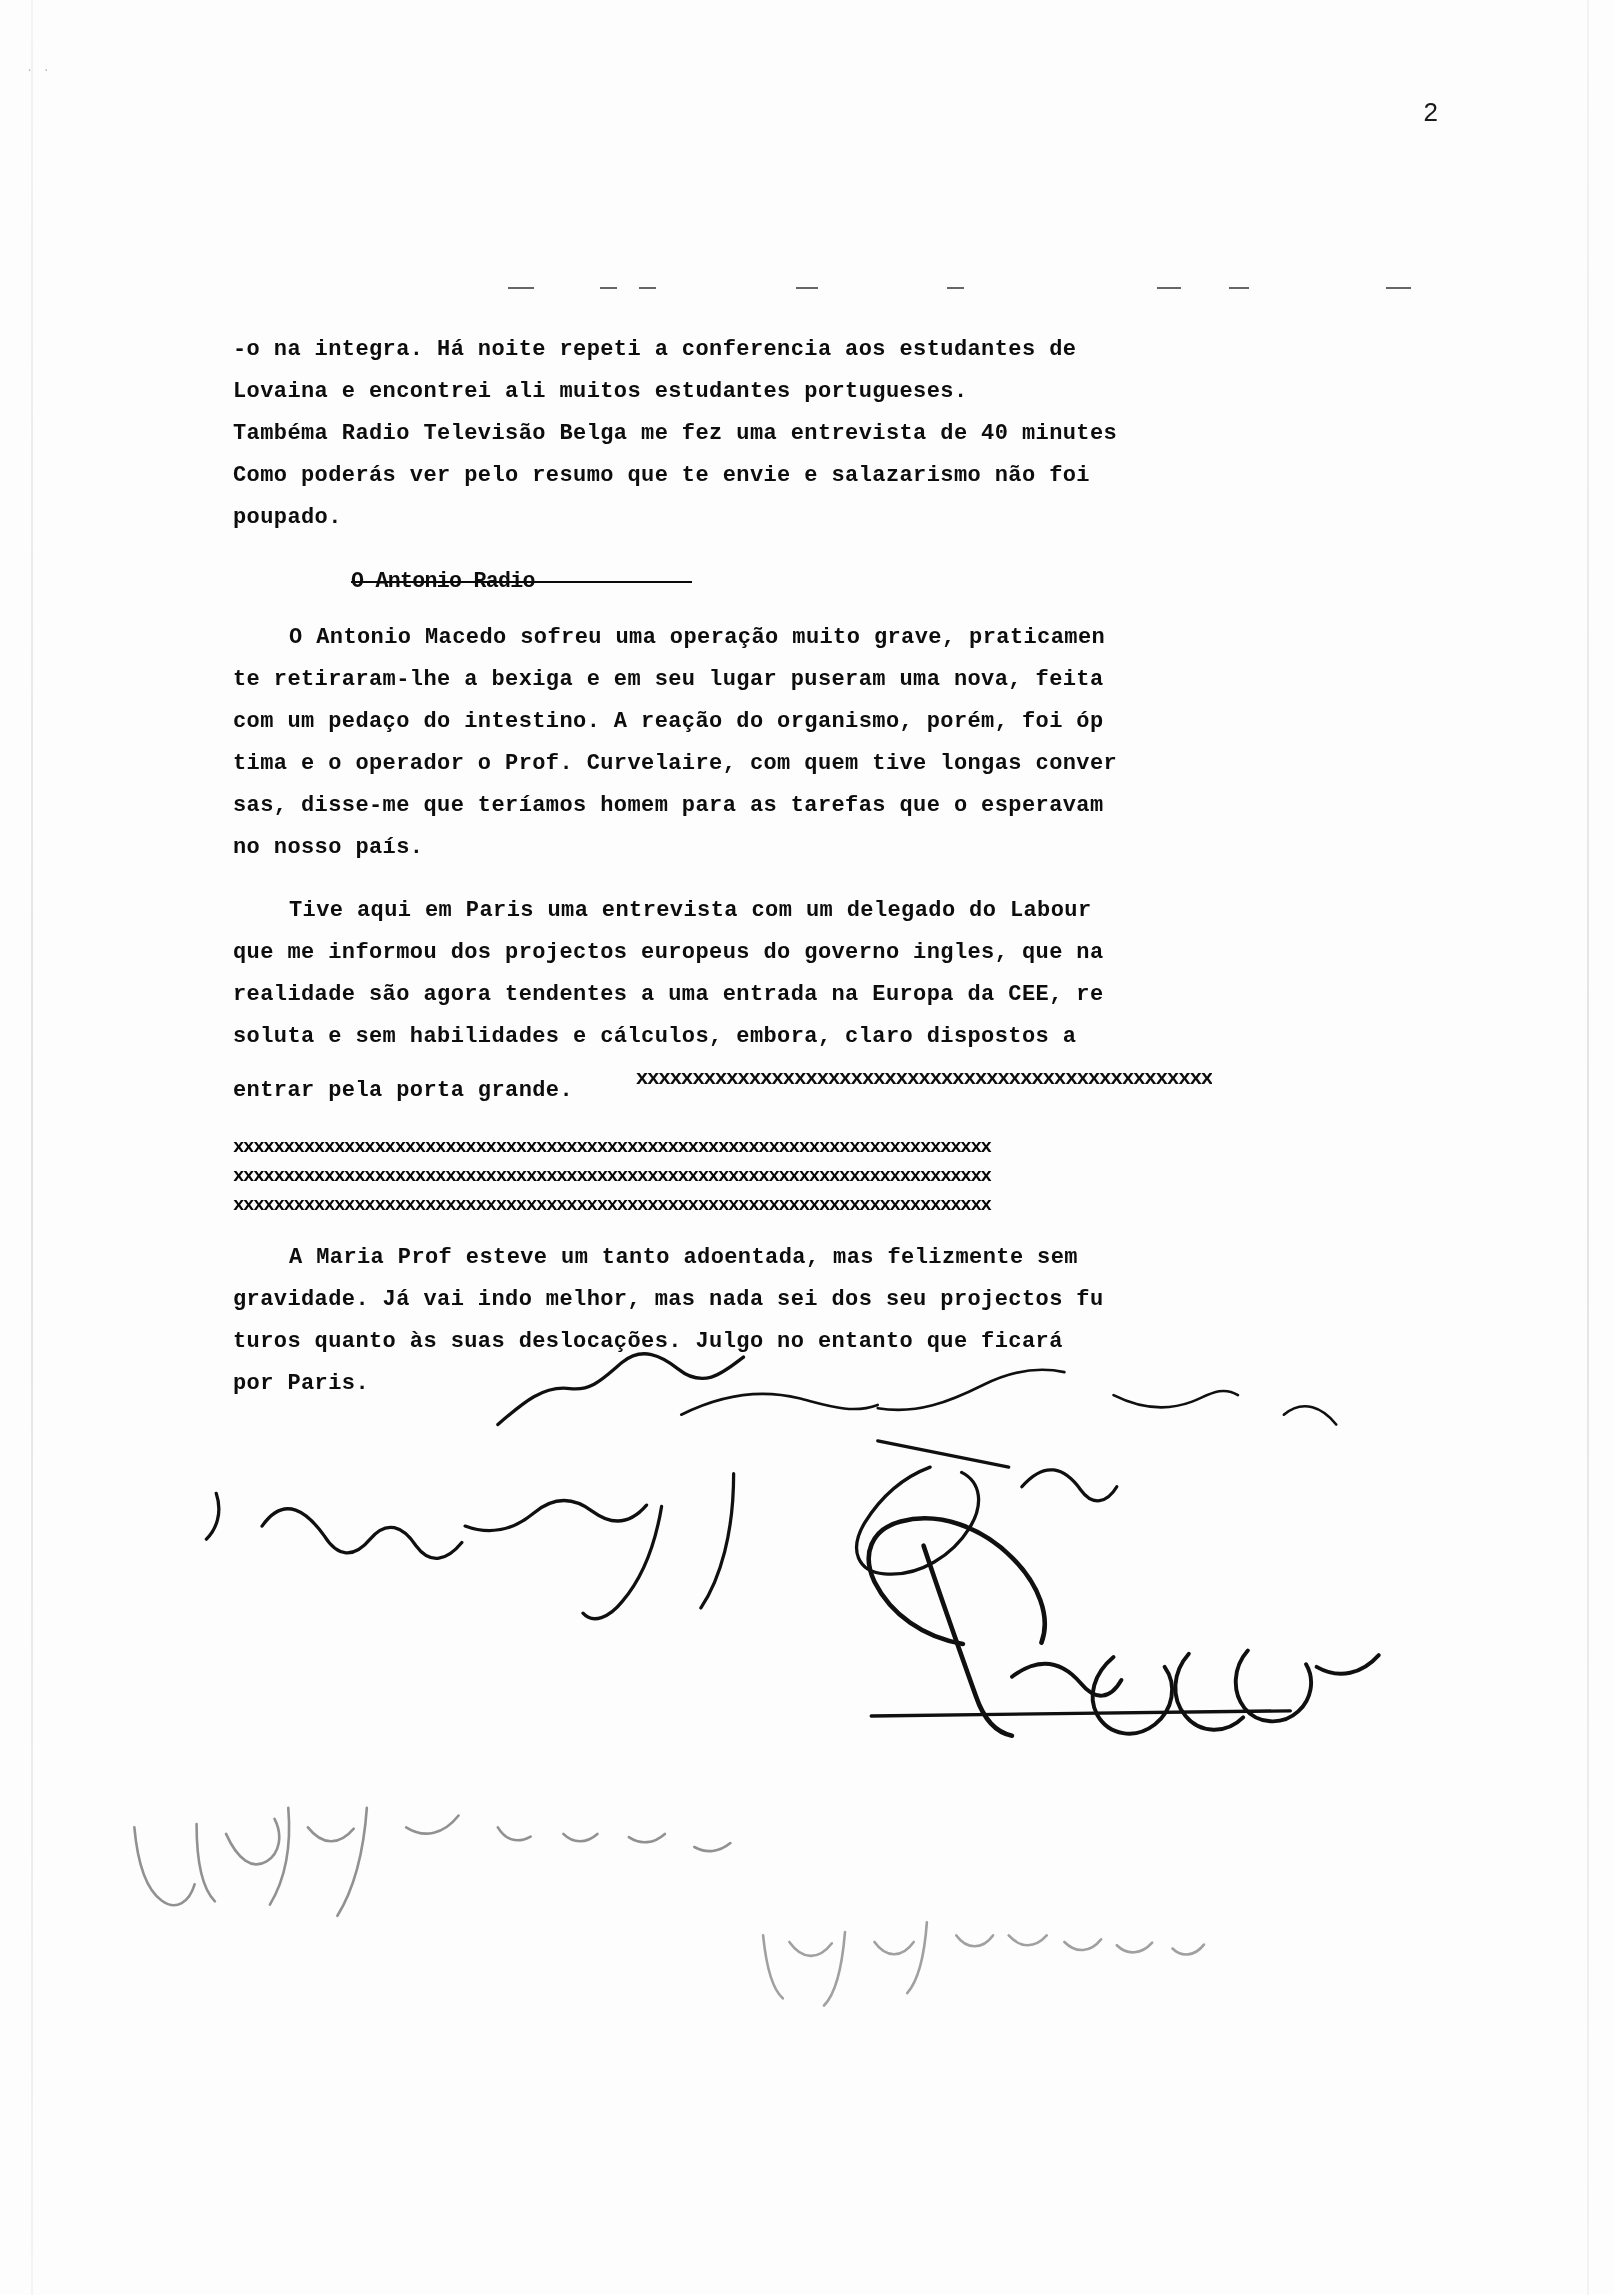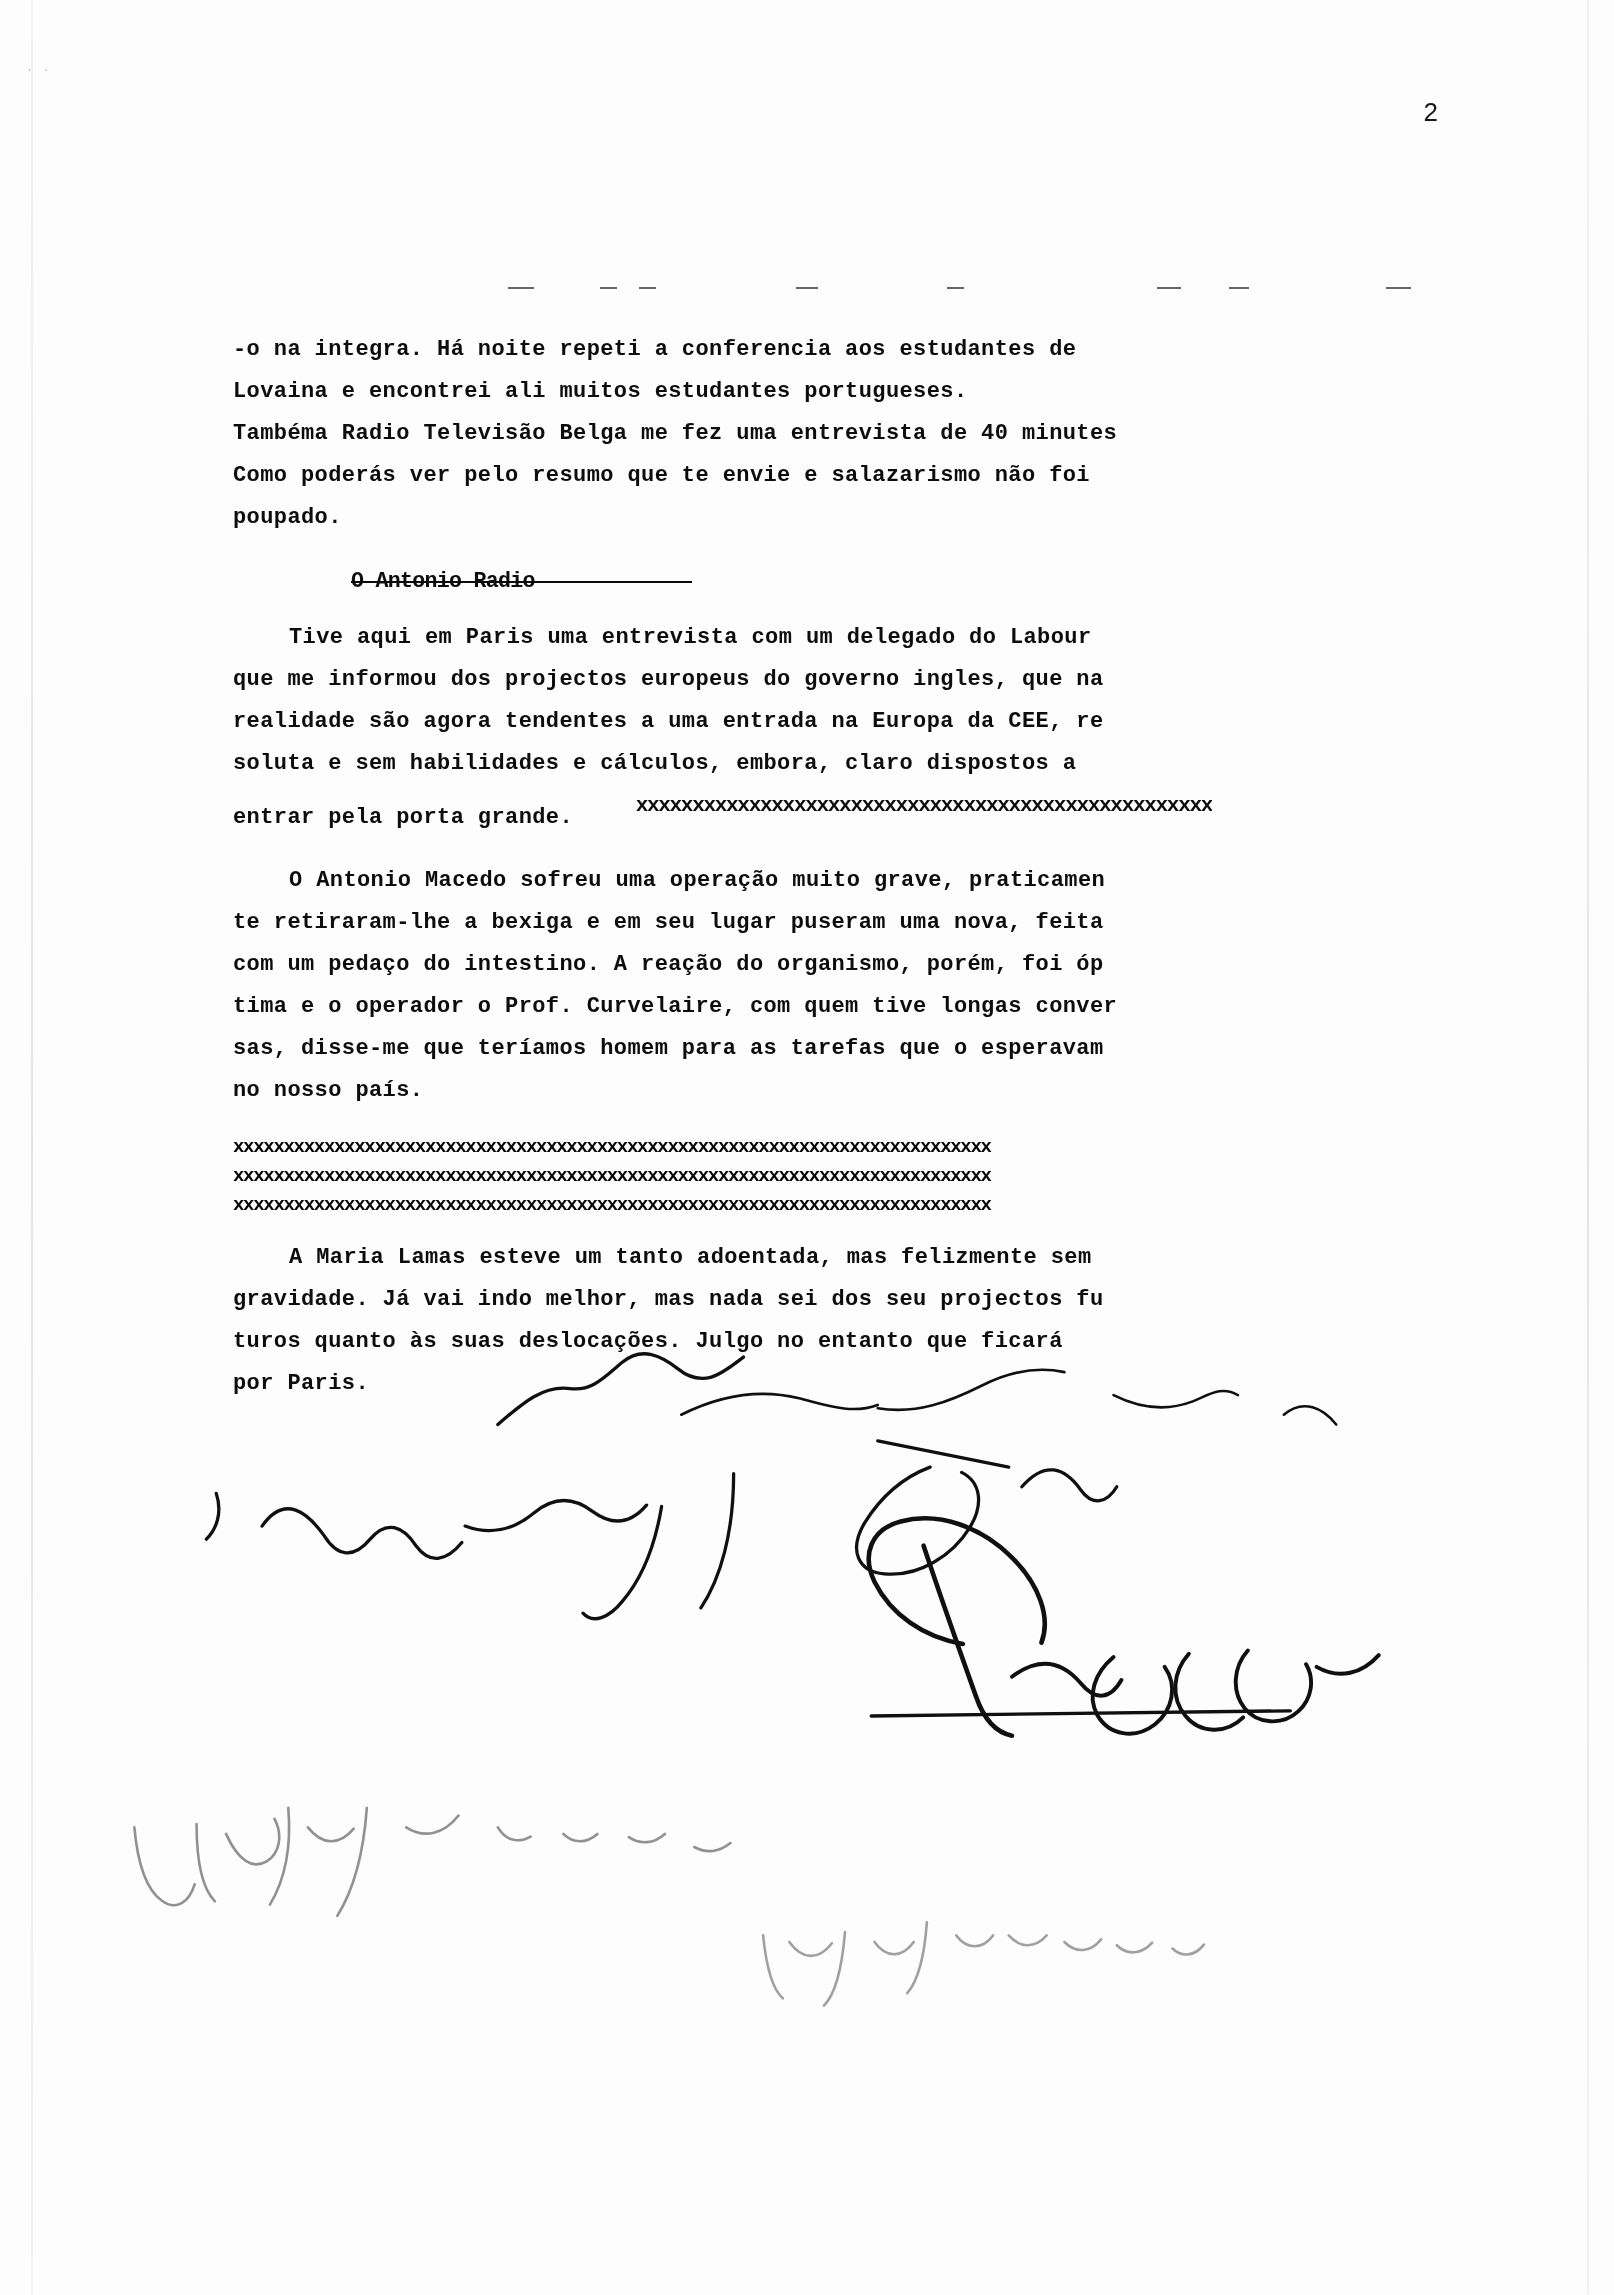--- a/index.html
+++ b/index.html
@@ -170,40 +170,40 @@
     </div>
 
     <p class="para">-o na integra. Há noite repeti a conferencia aos estudantes de
 Lovaina e encontrei ali muitos estudantes portugueses.
 Tambéma Radio Televisão Belga me fez uma entrevista de 40 minutes
 Como poderás ver pelo resumo que te envie e salazarismo não foi
 poupado.</p>
 
     <span class="heading-strike">O Antonio Radio</span>
 
-    <p class="para indent"><span>Tive aqui em Paris uma entrevista com um delegado do Labour
-que me informou dos projectos europeus do governo ingles, que na
-realidade são agora tendentes a uma entrada na Europa da CEE, re
-soluta e sem habilidades e cálculos, embora, claro dispostos a
-entrar pela porta grande.</span><span class="redaction-inline">xxxxxxxxxxxxxxxxxxxxxxxxxxxxxxxxxxxxxxxxxxxxxxxxxxx</span></p>
-
     <p class="para indent">O Antonio Macedo sofreu uma operação muito grave, praticamen
 te retiraram-lhe a bexiga e em seu lugar puseram uma nova, feita
 com um pedaço do intestino. A reação do organismo, porém, foi óp
 tima e o operador o Prof. Curvelaire, com quem tive longas conver
 sas, disse-me que teríamos homem para as tarefas que o esperavam
 no nosso país.</p>
 
+    <p class="para indent"><span>Tive aqui em Paris uma entrevista com um delegado do Labour
+que me informou dos projectos europeus do governo ingles, que na
+realidade são agora tendentes a uma entrada na Europa da CEE, re
+soluta e sem habilidades e cálculos, embora, claro dispostos a
+entrar pela porta grande.</span><span class="redaction-inline">xxxxxxxxxxxxxxxxxxxxxxxxxxxxxxxxxxxxxxxxxxxxxxxxxxx</span></p>
+
     <div class="redaction-block">
       <span class="redaction small">xxxxxxxxxxxxxxxxxxxxxxxxxxxxxxxxxxxxxxxxxxxxxxxxxxxxxxxxxxxxxxxxxxxxxxxxxxx</span>
       <span class="redaction small">xxxxxxxxxxxxxxxxxxxxxxxxxxxxxxxxxxxxxxxxxxxxxxxxxxxxxxxxxxxxxxxxxxxxxxxxxxx</span>
       <span class="redaction small">xxxxxxxxxxxxxxxxxxxxxxxxxxxxxxxxxxxxxxxxxxxxxxxxxxxxxxxxxxxxxxxxxxxxxxxxxxx</span>
     </div>
 
-    <p class="para indent">A Maria Lamas esteve um tanto adoentada, mas felizmente sem
+    <p class="para indent">A Maria Prof esteve um tanto adoentada, mas felizmente sem
 gravidade. Já vai indo melhor, mas nada sei dos seu projectos fu
 turos quanto às suas deslocações. Julgo no entanto que ficará
 por Paris.</p>
   </div>
 
   <svg class="sig-layer" viewBox="0 0 2464 3504" xmlns="http://www.w3.org/2000/svg">
     <g fill="none" stroke="#101010" stroke-linecap="round" stroke-linejoin="round">
 
       <path d="M760 2175 c40 -35 70 -60 110 -55 35 5 55 -20 80 -40 30 -25 60 -10 85 10 40 32 70 5 100 -18" stroke-width="5"></path>
       <path d="M1040 2160 c60 -30 120 -40 180 -25 40 10 80 25 120 10" stroke-width="4"></path>

